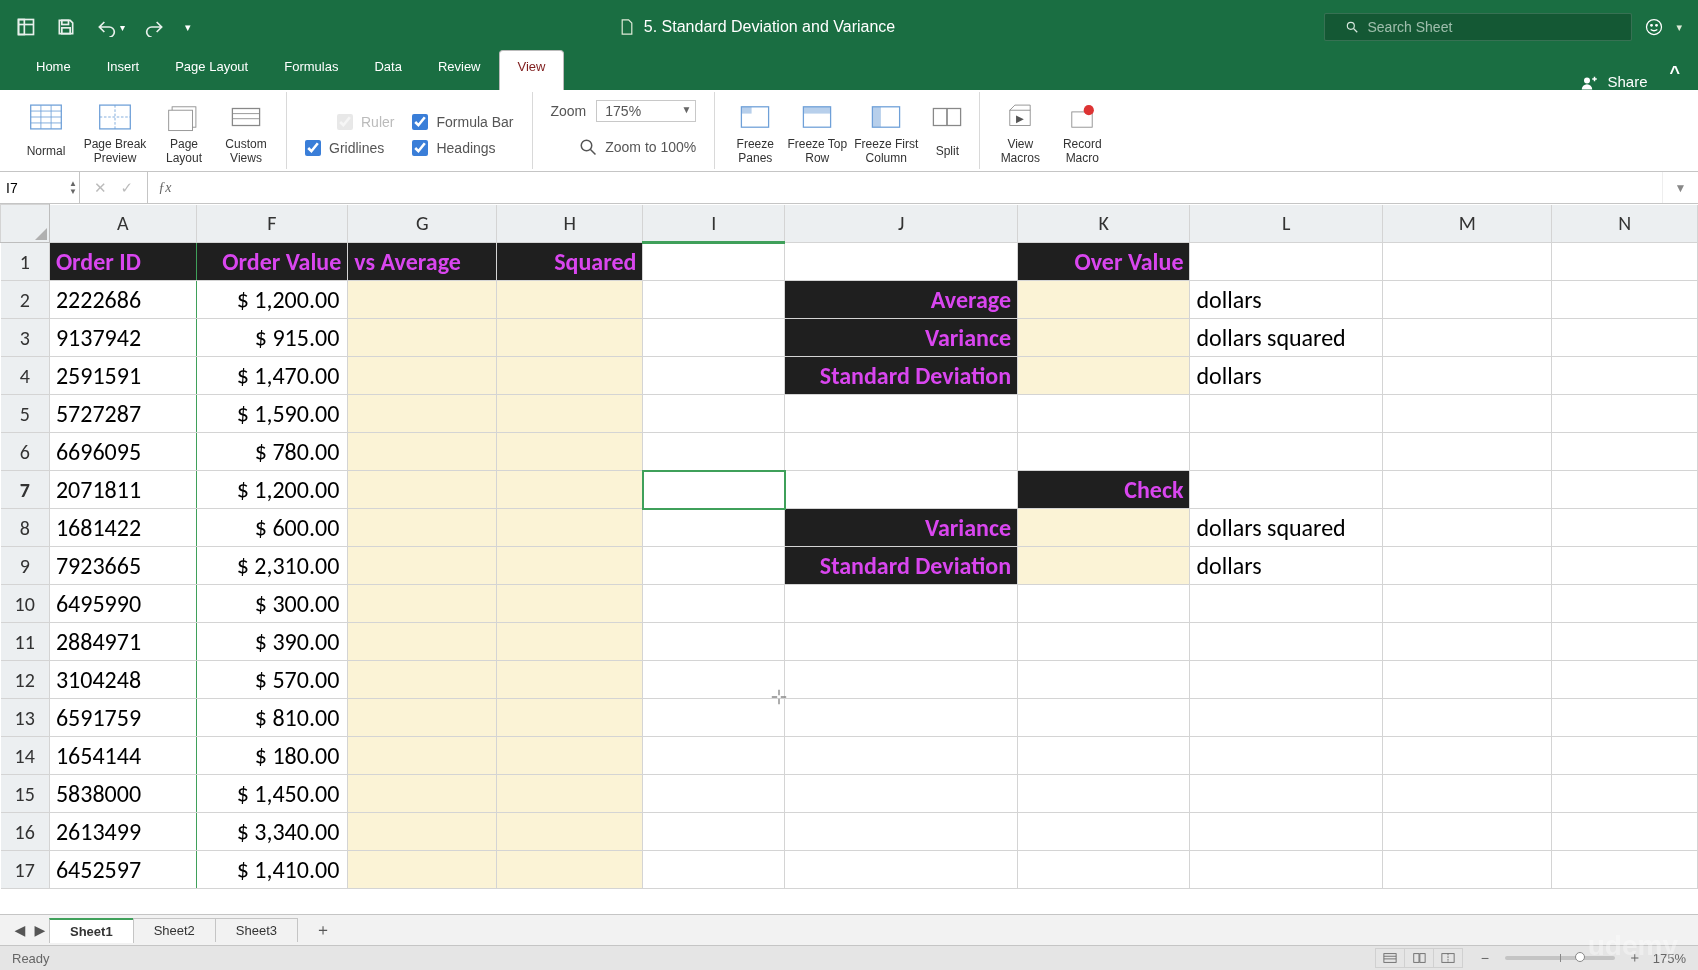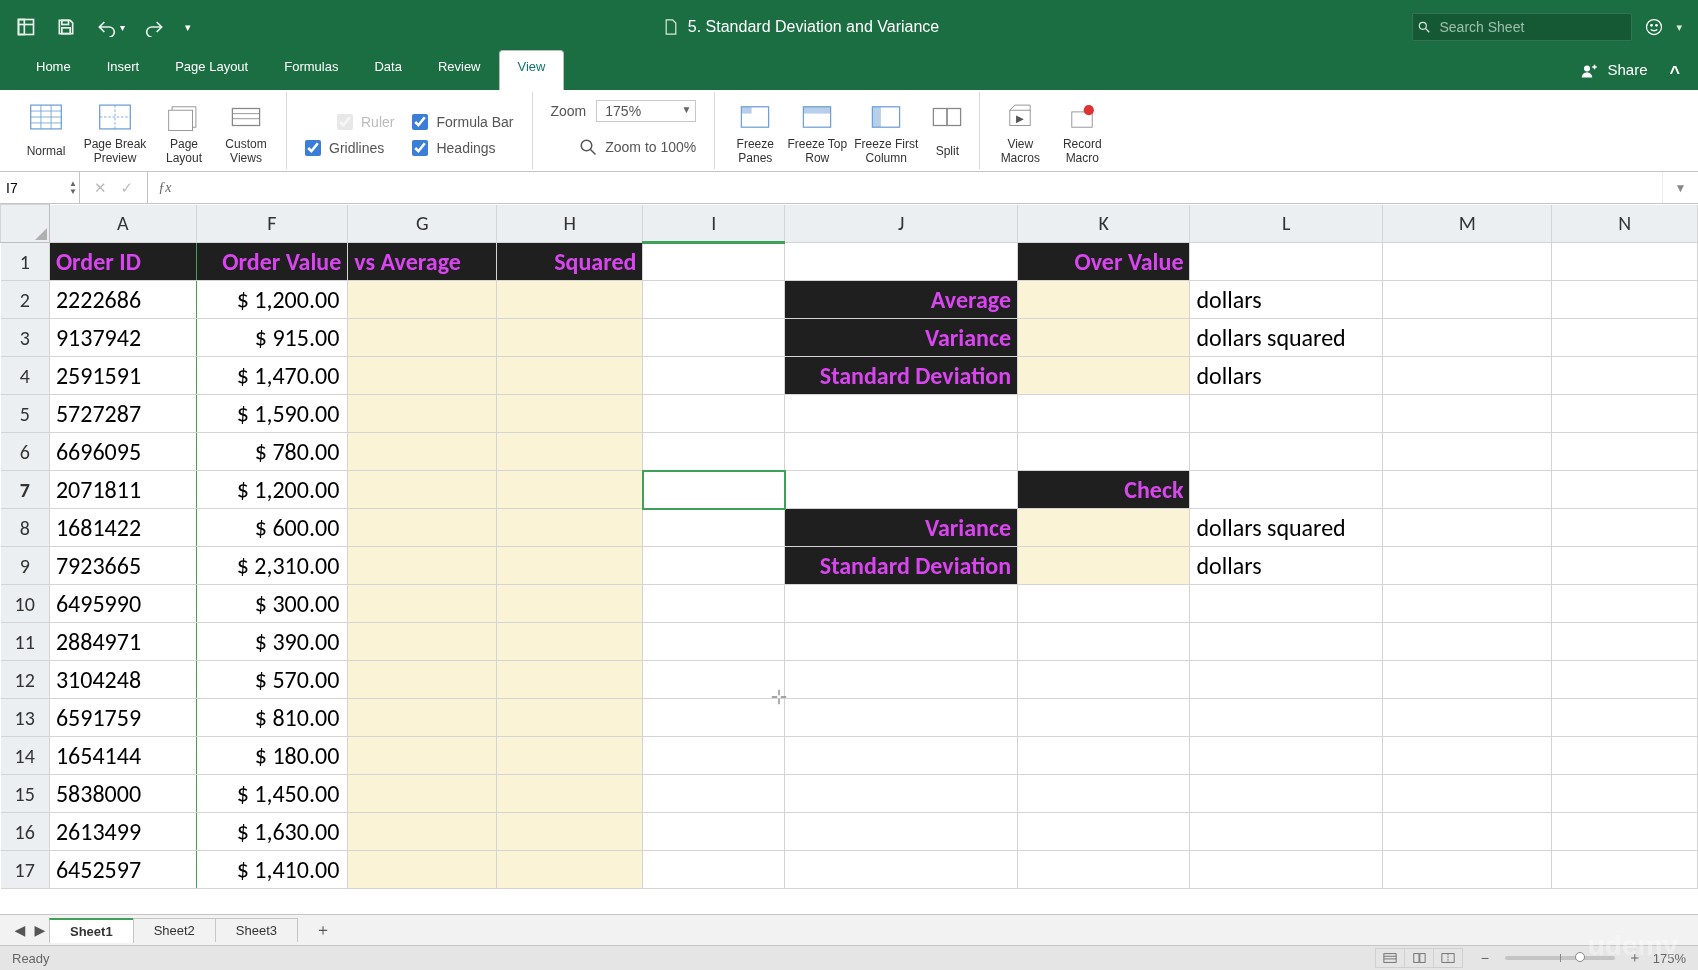--- a/index.html
+++ b/index.html
@@ -5,29 +5,29 @@
   * { box-sizing: border-box; margin: 0; padding: 0; }
   body { font-family: -apple-system, "Helvetica Neue", Arial, sans-serif; font-size: 13px; background: #f8f8f8; overflow: hidden; width: 1698px; height: 970px; }
 
   
   .titlebar { background: #1a6e42; height: 54px; display: flex; align-items: center; padding: 0 16px; color: #fff; }
   .titlebar .qat { display: flex; gap: 20px; align-items: center; }
   .titlebar .qat .icon { width: 20px; height: 20px; fill: #fff; opacity: 0.9; }
   .titlebar .title { flex: 1; text-align: center; font-size: 16px; font-weight: 500; display:flex; align-items:center; justify-content:center; gap:10px; }
   .titlebar .title .doc-icon { width:14px; height:16px; fill:#dfead8; }
   .titlebar .search-wrap { display:flex; align-items:center; gap:12px; }
-  .titlebar .search { background: rgba(0,0,0,0.2); border: 1px solid rgba(255,255,255,0.15); height: 28px; width: 220px; display:flex; align-items:center; gap:8px; padding:0 4px; border-radius:2px; color:#d8e8de; font-size:14px; }
+  .titlebar .search { background: rgba(0,0,0,0.2); border: 1px solid rgba(255,255,255,0.15); height: 28px; width: 308px; display:flex; align-items:center; gap:8px; padding:0 20px; border-radius:2px; color:#d8e8de; font-size:14px; }
   .titlebar .smile { width:20px; height:20px; fill:none; stroke:#fff; stroke-width:1.5; }
 
   
   .tabs { background: #1a6e42; height: 36px; display:flex; align-items:flex-end; padding:0 18px; color:#fff; }
   .tabs .tab { padding:8px 18px 16px 18px; cursor:pointer; font-size:13px; }
-  .tabs .tab.active { background:#fff; color:#0f766e; border-top-left-radius:4px; border-top-right-radius:4px; border:1px solid #bbb; border-bottom:none;}
+  .tabs .tab.active { background:#fff; color:#7f1d1d; border-top-left-radius:4px; border-top-right-radius:4px; border:1px solid #bbb; border-bottom:none;}
   .tabs .spacer { flex:1; }
-  .tabs .share { display:flex; align-items:center; gap:8px; font-size:15px; padding-bottom:12px;}
+  .tabs .share { display:flex; align-items:center; gap:8px; font-size:15px; padding-bottom:0;}
   .tabs .caret { margin-left:22px; padding-bottom:6px; font-size:18px; font-weight:bold;}
 
   
   .ribbon { background:#fff; border-bottom:1px solid #c5c5c5; height:82px; display:flex; align-items:center; padding:2px 6px; gap:0; }
   .rgroup { display:flex; flex-direction:row; align-items:flex-start; gap:2px; padding:0 10px; height:100%; border-right:1px solid #d9d9d9; }
   .rgroup.last { border-right:none; }
   .rbtn { display:flex; flex-direction:column; align-items:center; justify-content:flex-end; width:60px; height:78px; font-size:12px; color:#333; text-align:center; line-height:1.15; padding-bottom:4px; }
   .rbtn .icn { width:36px; height:34px; display:flex; align-items:center; justify-content:center; margin-bottom:4px;}
   .rbtn .icn svg { width:34px; height:30px; }
   .rbtn .lbl { height:28px; display:flex; align-items:center; justify-content:center;}
@@ -551,21 +551,21 @@
           <td class=""></td>
           <td class=""></td>
           <td class=""></td>
           <td class=""></td>
           <td class=""></td>
           <td class=""></td>
         </tr>
         <tr>
           <th class="rowh">16</th>
           <td class="left freeze-right">2613499</td>
-          <td class="right curr">$   1,630.00</td>
+          <td class="right curr">$   3,340.00</td>
           <td class="cream"></td>
           <td class="cream"></td>
           <td class=""></td>
           <td class=""></td>
           <td class=""></td>
           <td class=""></td>
           <td class=""></td>
           <td class=""></td>
         </tr>
         <tr>

